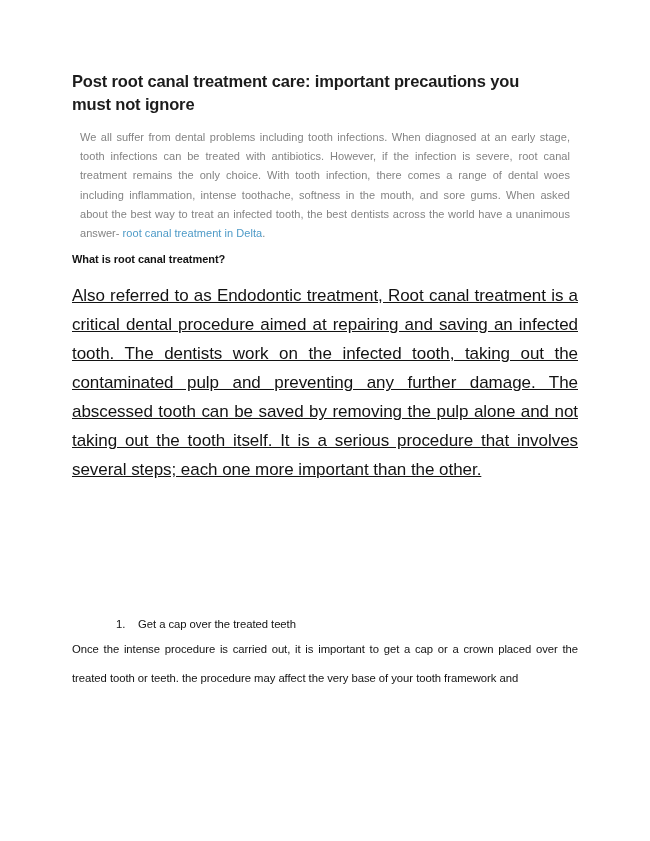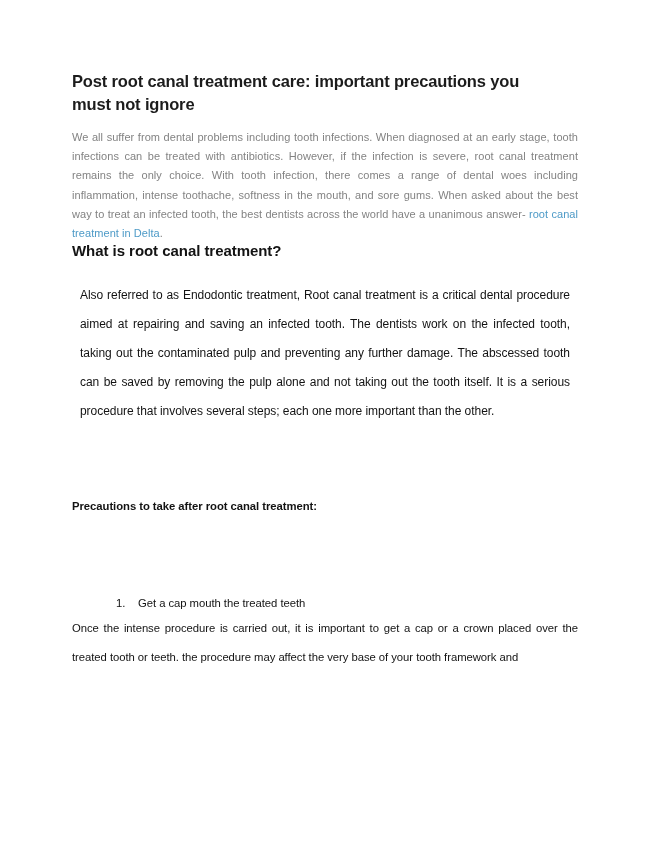--- a/index.html
+++ b/index.html
@@ -38,45 +38,46 @@
     margin: 0 0 12px 0;
     width: 470px;
   }
 
   
   .intro {
     font-size: 11px;
     line-height: 19.2px;
     color: #838383;
     text-align: justify;
-    margin: 0;
+    margin: 8px;
     letter-spacing: 0.05px;
   }
   .intro .link {
     color: #4d9ac7;
   }
 
   
   .section-heading {
-    font-size: 15px;
+    font-size: 11px;
     font-weight: bold;
     line-height: 16px;
     color: #131313;
     margin: 0;
     letter-spacing: -0.05px;
   }
 
   
   .body-para {
-    font-size: 12px;
+    font-size: 17px;
     line-height: 29px;
     color: #131313;
     text-align: justify;
-    margin: 8px;
+    margin: 0;
     letter-spacing: -0.05px;
+    text-decoration: underline;
   }
   .body-para .link {
     color: #4d9ac7;
   }
   .spacer-para { height: 29px; }
   .spacer-half { height: 14px; }
 
   .heading-block {
     font-size: 11.3px;
     font-weight: bold;
@@ -131,33 +132,32 @@
 
     <div class="spacer-half"></div>
 
     <p class="body-para">Also referred to as Endodontic treatment, Root canal treatment is a critical dental procedure aimed at repairing and saving an infected tooth. The dentists work on the infected tooth, taking out the contaminated pulp and preventing any further damage. The abscessed tooth can be saved by removing the pulp alone and not taking out the tooth itself. It is a serious procedure that involves several steps; each one more important than the other.</p>
 
     <div class="spacer-para"></div>
 
 
     <div class="spacer-para"></div>
 
-    <p class="heading-block">Precautions to take after root canal treatment:</p>
 
     <div class="spacer-para"></div>
 
 
     <div class="spacer-para"></div>
 
 
     <div class="spacer-half"></div>
 
     <ol class="precaution-list">
       <li class="list-item">
         <span class="list-marker">1.</span>
-        <span>Get a cap mouth the treated teeth</span>
+        <span>Get a cap over the treated teeth</span>
       </li>
     </ol>
 
     <p class="post-list-para">Once the intense procedure is carried out, it is important to get a cap or a crown placed over the treated tooth or teeth. the procedure may affect the very base of your tooth framework and</p>
 
   </div>
 </div>
 
 </body></html>

